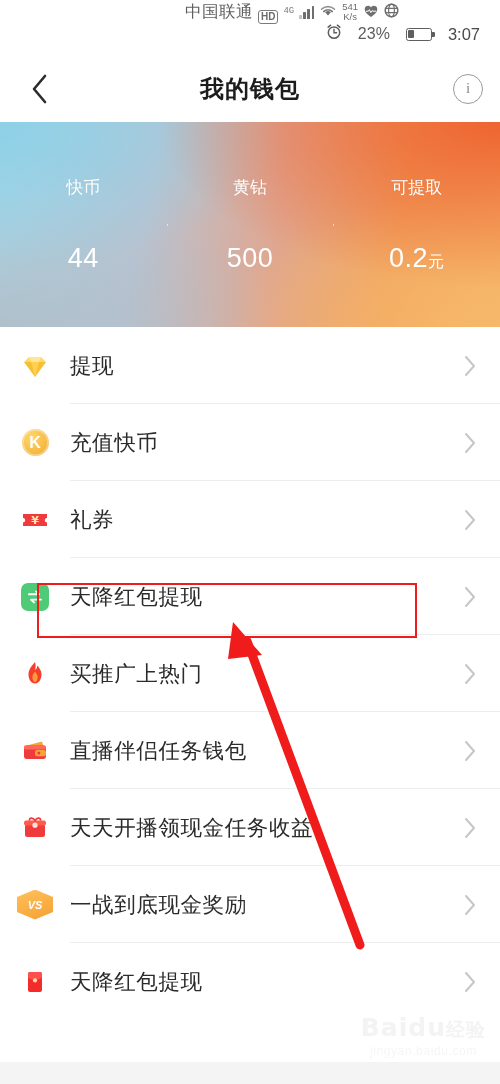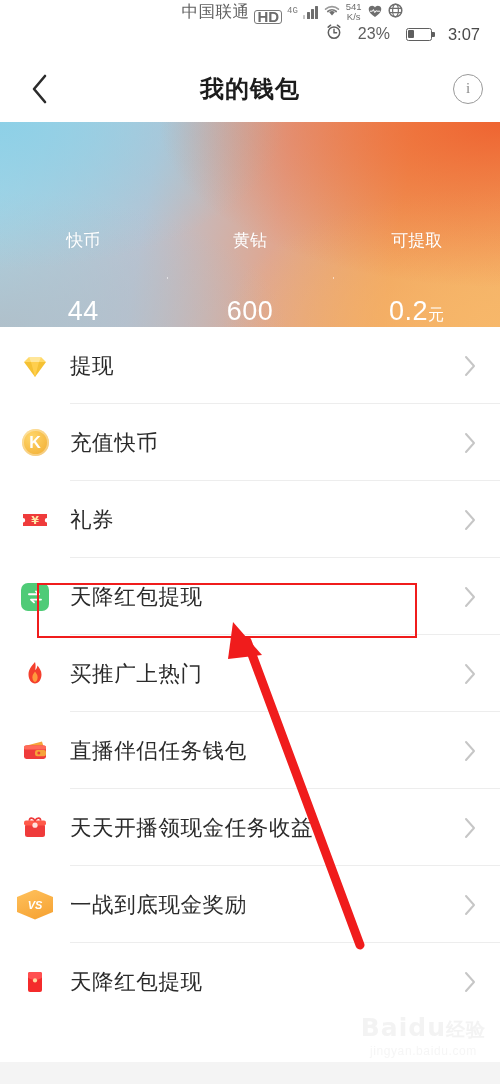--- a/index.html
+++ b/index.html
@@ -20,21 +20,21 @@
     background:#fff;
     color:#6e6e6e;
     font-size:16px;
     flex-direction:column;
   }
   .sb-left{display:flex;align-items:center;gap:5px;margin-left:84px;}
   .sb-right{display:flex;align-items:center;gap:16px;margin-left:auto;margin-right:6px;}
   .carrier{font-size:16.5px;color:#5f5f5f;letter-spacing:.5px;}
   .hd-badge{
     border:1.6px solid #7a7a7a;border-radius:3px;
-    font-size:15px;font-weight:bold;color:#6b6b6b;
+    font-size:10px;font-weight:bold;color:#6b6b6b;
     padding:0px 2px;line-height:12px;margin-top:10px;
   }
   .net4g{display:flex;align-items:flex-end;gap:5px;font-family:Liberation Mono, monospace;}
   .net4g .lbl{font-size:9px;color:#7a7a7a;line-height:8px;margin-bottom:4px;}
   .bars{display:flex;align-items:flex-end;gap:1.5px;height:14px;}
   .bars i{width:2.6px;background:#6e6e6e;display:block;border-radius:.5px;}
   .bars i:nth-child(1){height:4px;background:#c4c4c4;}
   .bars i:nth-child(2){height:7px;}
   .bars i:nth-child(3){height:10px;}
   .bars i:nth-child(4){height:13px;}
@@ -84,21 +84,21 @@
   .banner{
     height:205px;position:relative;overflow:hidden;
     background:
       radial-gradient(ellipse 110% 130% at 100% 0%,   rgba(238,94,45,.92) 0%, rgba(238,94,45,0) 62%),
       radial-gradient(ellipse 95% 120% at 0% 0%,      rgba(140,208,231,.95) 0%, rgba(140,208,231,0) 60%),
       radial-gradient(ellipse 90% 110% at 100% 100%,  rgba(247,184,106,.95) 0%, rgba(247,184,106,0) 62%),
       radial-gradient(ellipse 95% 110% at 0% 100%,    rgba(176,190,200,.9) 0%, rgba(176,190,200,0) 60%),
       linear-gradient(100deg,#a9d6e6 0%, #b9c3d2 30%, #dfa791 55%, #f0a35f 78%, #f3b067 100%);
   }
   .banner-inner{
-    display:flex;height:100%;align-items:flex-end;
+    display:flex;height:100%;align-items:center;
   }
   .stat{
     flex:1;display:flex;flex-direction:column;align-items:center;
     justify-content:center;position:relative;
     color:#ffffff;
   }
   .stat + .stat::before{
     content:"";position:absolute;left:0;top:48px;bottom:48px;width:1px;
     background:rgba(255,255,255,.55);
   }
@@ -244,21 +244,21 @@
 </div>
 
 <div class="banner">
   <div class="banner-inner">
     <div class="stat">
       <div class="stat-label">快币</div>
       <div class="stat-value"><span>44</span><span class="unit"></span></div>
     </div>
     <div class="stat">
       <div class="stat-label">黄钻</div>
-      <div class="stat-value"><span>600</span><span class="unit"></span></div>
+      <div class="stat-value"><span>500</span><span class="unit"></span></div>
     </div>
     <div class="stat">
       <div class="stat-label">可提取</div>
       <div class="stat-value"><span>0.2</span><span class="unit">元</span></div>
     </div>
   </div>
 </div>
 
 <div class="list">
 

